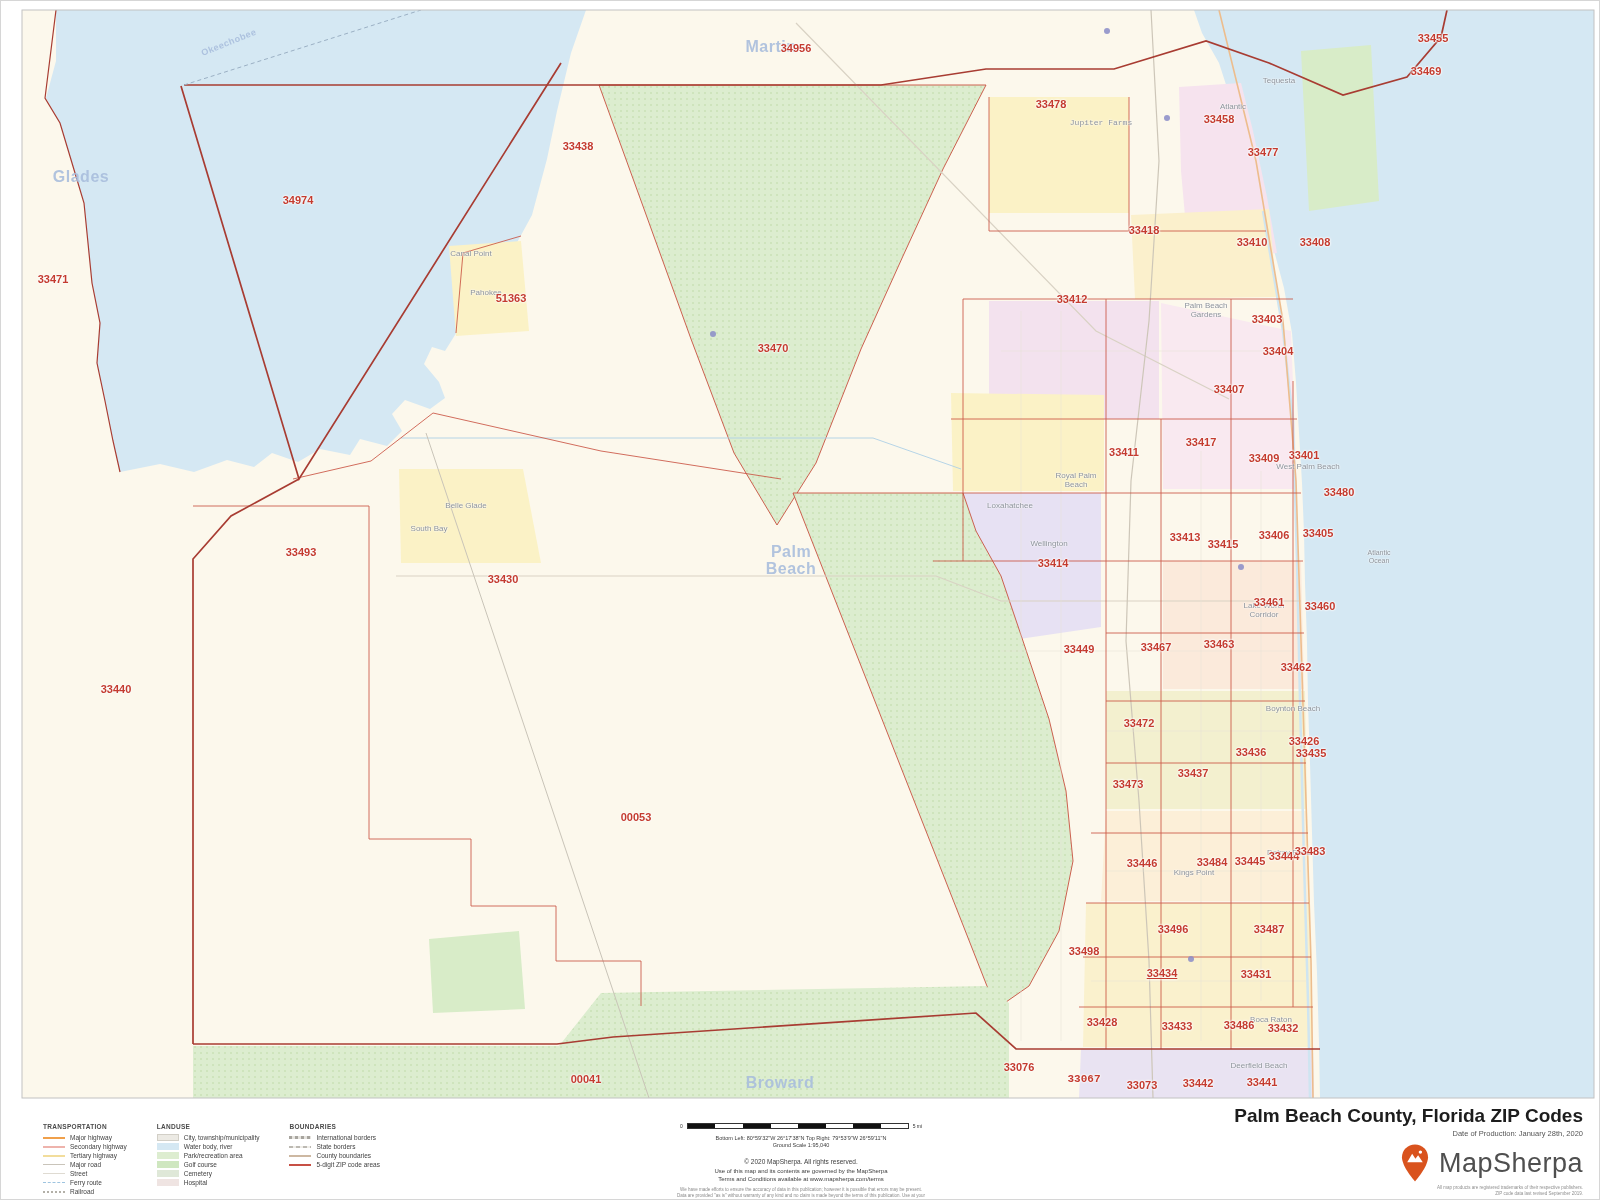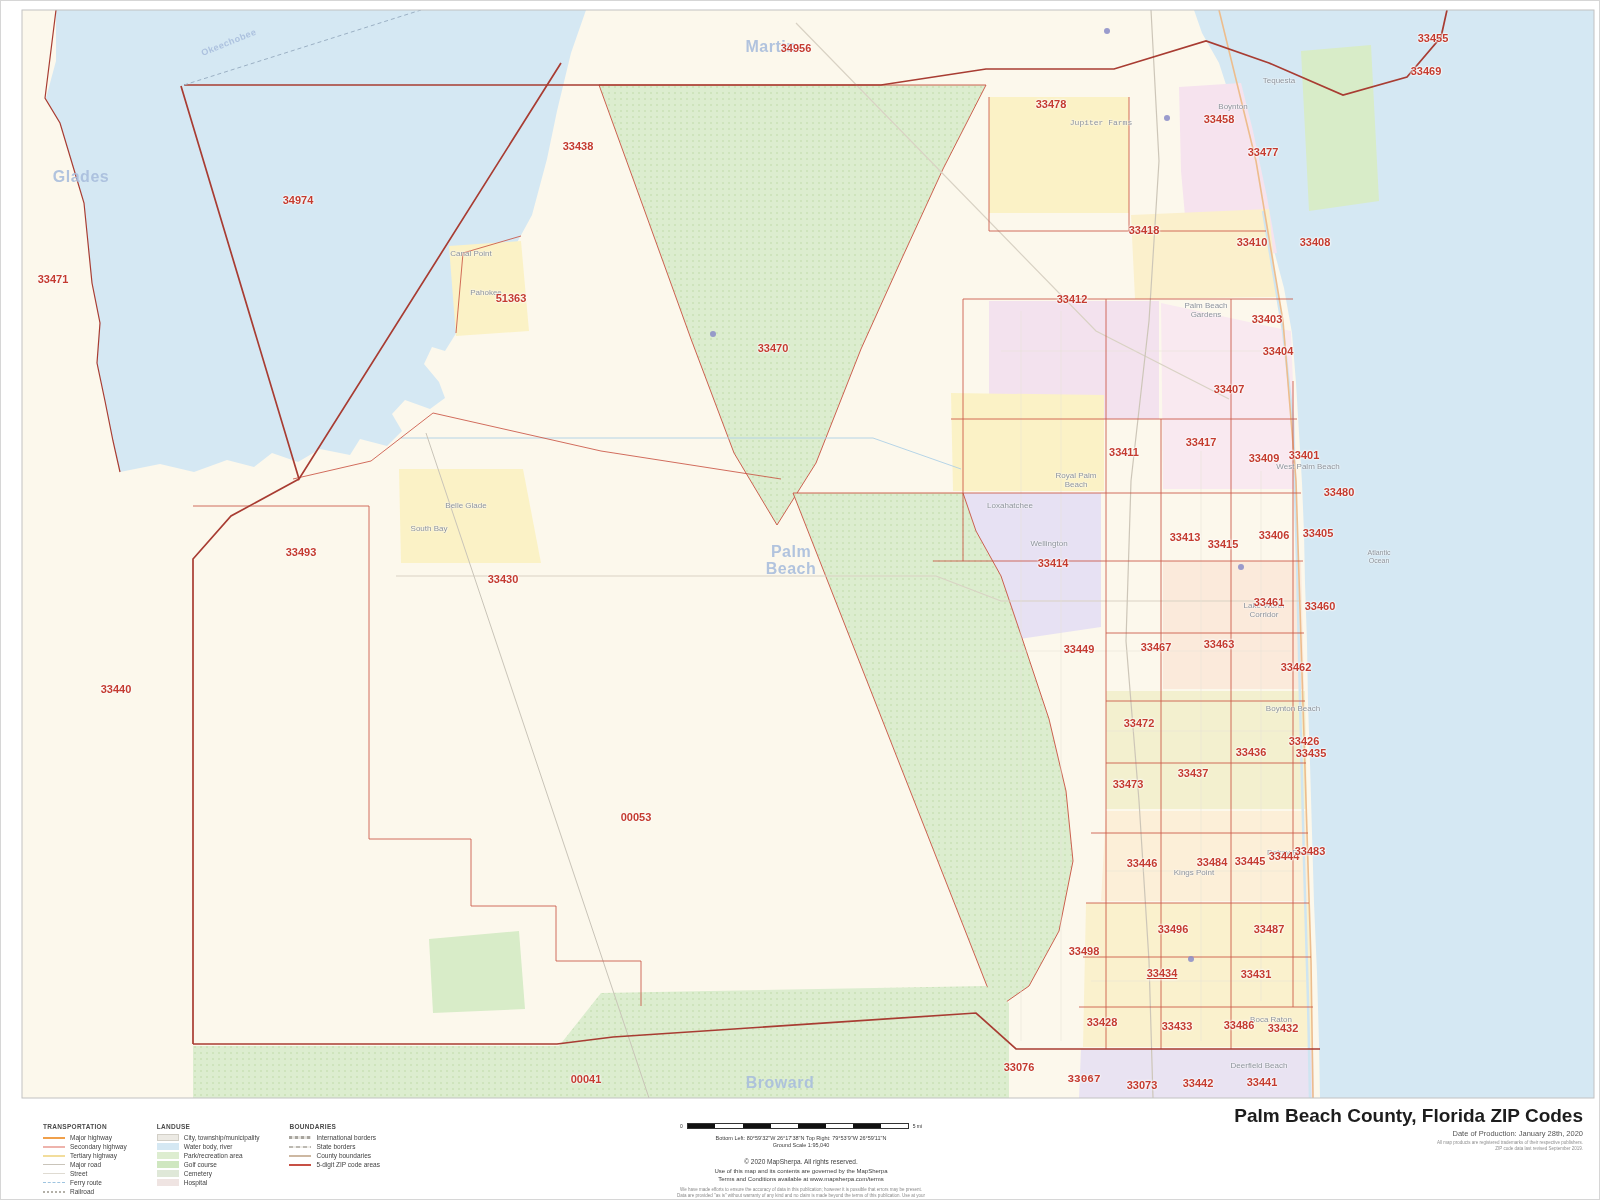--- a/index.html
+++ b/index.html
@@ -174,21 +174,21 @@
       <span class="county-label" style="left: 790px; top: 560px; transform: translate(-50%, -50%);">Palm
 Beach</span>
       <span class="county-label" style="left: 779px; top: 1082px; transform: translate(-50%, -50%);">Broward</span>
     </div>
   <div class="layer" id="city-layer">
       <span class="city-label" style="left: 470px; top: 253px; transform: translate(-50%, -50%);">Canal Point</span>
       <span class="city-label" style="left: 485px; top: 292px; transform: translate(-50%, -50%);">Pahokee</span>
       <span class="city-label" style="left: 465px; top: 505px; transform: translate(-50%, -50%);">Belle Glade</span>
       <span class="city-label" style="left: 428px; top: 528px; transform: translate(-50%, -50%);">South Bay</span>
       <span class="city-label" style="left: 1278px; top: 80px; transform: translate(-50%, -50%);">Tequesta</span>
-      <span class="city-label" style="left: 1232px; top: 106px; transform: translate(-50%, -50%);">Boynton</span>
+      <span class="city-label" style="left: 1232px; top: 106px; transform: translate(-50%, -50%);">Atlantic</span>
       <span class="city-label" style="left: 1100px; top: 122px; transform: translate(-50%, -50%); font-family: Liberation Mono, monospace;">Jupiter Farms</span>
       <span class="city-label" style="left: 1205px; top: 310px; transform: translate(-50%, -50%);">Palm Beach
 Gardens</span>
       <span class="city-label" style="left: 1307px; top: 466px; transform: translate(-50%, -50%);">West Palm Beach</span>
       <span class="city-label" style="left: 1075px; top: 480px; transform: translate(-50%, -50%);">Royal Palm
 Beach</span>
       <span class="city-label" style="left: 1009px; top: 505px; transform: translate(-50%, -50%);">Loxahatchee</span>
       <span class="city-label" style="left: 1048px; top: 543px; transform: translate(-50%, -50%);">Wellington</span>
       <span class="city-label" style="left: 1263px; top: 610px; transform: translate(-50%, -50%);">Lake Worth
 Corridor</span>
@@ -362,20 +362,30 @@
     <div class="cr-terms">
       <div>Use of this map and its contents are governed by the MapSherpa</div>
       <div>Terms and Conditions available at www.mapsherpa.com/terms</div>
     </div>
     <div class="cr-disc">We have made efforts to ensure the accuracy of data in this publication; however it is possible that errors may be present. Data are provided "as is" without warranty of any kind and no claim is made beyond the terms of this publication. Use at your own risk.</div>
   </div>
 
   <div id="titleblock">
     <div class="tb-title">Palm Beach County, Florida ZIP Codes</div>
     <div class="tb-date">Date of Production: January 28th, 2020</div>
+    <div class="tb-logo-row">
+      <span style="display:inline-block;width:34px;height:40px;">
+        <svg width="34" height="40" viewBox="0 0 24 28">
+          <path d="M12 1C6.8 1 2.8 5 2.8 10c0 6.9 9.2 17 9.2 17s9.2-10.1 9.2-17C21.2 5 17.2 1 12 1z" fill="#d9531e"></path>
+          <path d="M6.5 13.5 L10 7.5 L12.3 11 L14.2 8.5 L17.5 13.5 Z" fill="#ffffff"></path>
+          <circle cx="15.8" cy="6.3" r="1.2" fill="#ffffff"></circle>
+        </svg>
+      </span>
+      <span class="tb-brand">MapSherpa</span>
+    </div>
     <div class="tb-fine">
       <div>All map products are registered trademarks of their respective publishers.</div>
       <div>ZIP code data last revised September 2019.</div>
     </div>
 
   </div>
 
 </div>
 
 </body></html>

